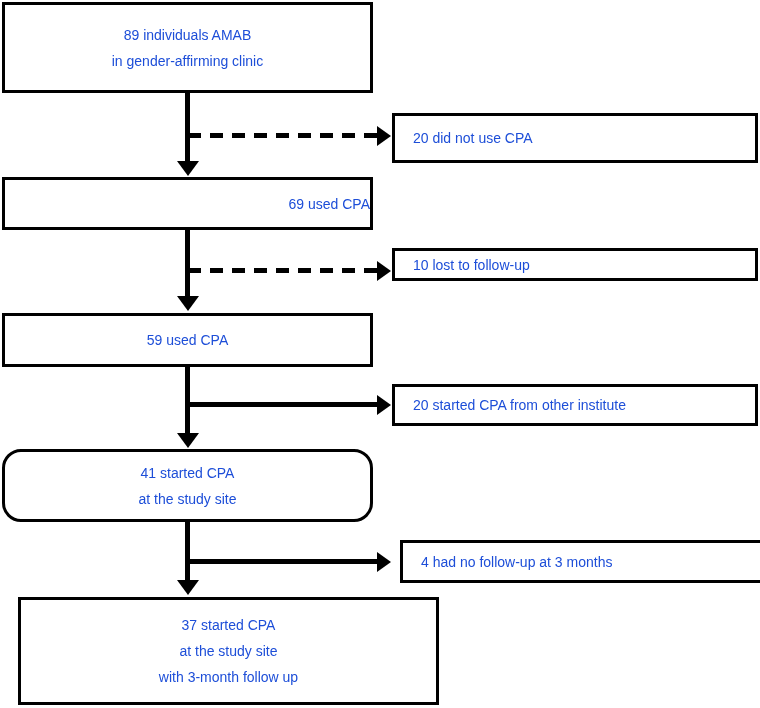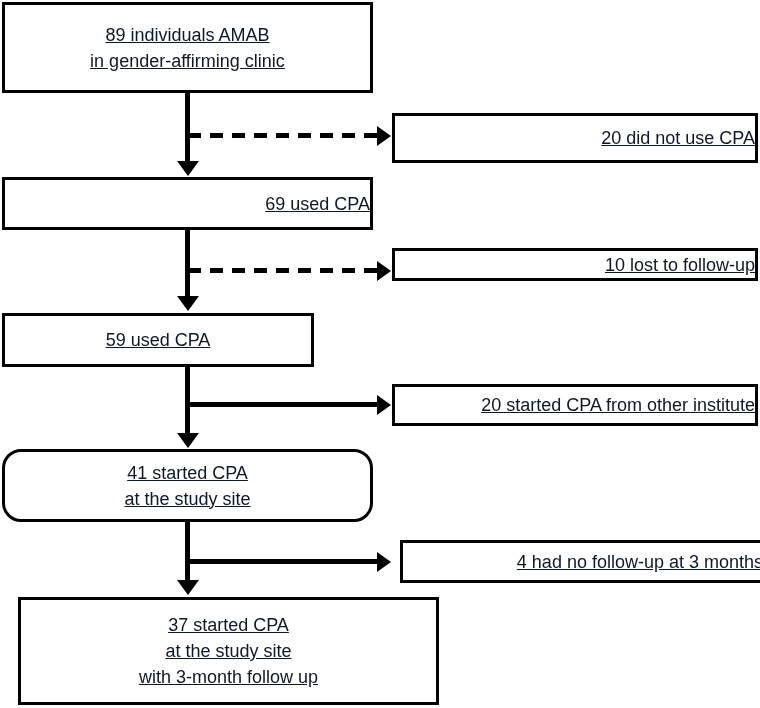--- a/index.html
+++ b/index.html
@@ -21,30 +21,28 @@
   .node {
     position: absolute;
     box-sizing: border-box;
     border: 3px solid #000000;
     background: #ffffff;
     display: flex;
     align-items: center;
     justify-content: center;
   }
   .node .node-text {
-    font-size: 18px;
+    font-size: 14px;
     line-height: 26px;
     text-align: center;
     white-space: pre-line;
-    color: #0f172a;
-    text-decoration: underline;
+    color: #1d4ed8;
   }
   .node.exclusion {
-    justify-content: flex-end;
-    padding-left: 20px;
+    justify-content: flex-start;
   }
   .node.exclusion .node-text {
     text-align: left;
     padding-left: 18px;
   }
   
   .vline {
     position: absolute;
     width: 5px;
     background: #000000;
@@ -105,21 +103,21 @@
   <div class="vline" style="left:185px; top:230px; height:68px;"></div>
   <div class="arrow-down" style="left:176.5px; top:296px;"></div>
 
   <div class="hline-dashed" style="left:188px; top:268px; width:190px;"></div>
   <div class="arrow-right" style="left:377px; top:260.5px;"></div>
 
   <div class="node exclusion" style="left:392px; top:248px; width:366px; height:33px;">
     <div class="node-text">10 lost to follow-up</div>
   </div>
 
-  <div class="node" style="left:2px; top:313px; width:312px; height:54px;">
+  <div class="node" style="left:2px; top:313px; width:371px; height:54px;">
     <div class="node-text">59 used CPA</div>
   </div>
 
   <div class="vline" style="left:185px; top:367px; height:68px;"></div>
   <div class="arrow-down" style="left:176.5px; top:433px;"></div>
 
   <div class="hline-solid" style="left:188px; top:402px; width:190px;"></div>
   <div class="arrow-right" style="left:377px; top:394.5px;"></div>
 
   <div class="node exclusion" style="left:392px; top:384px; width:366px; height:42px;">

